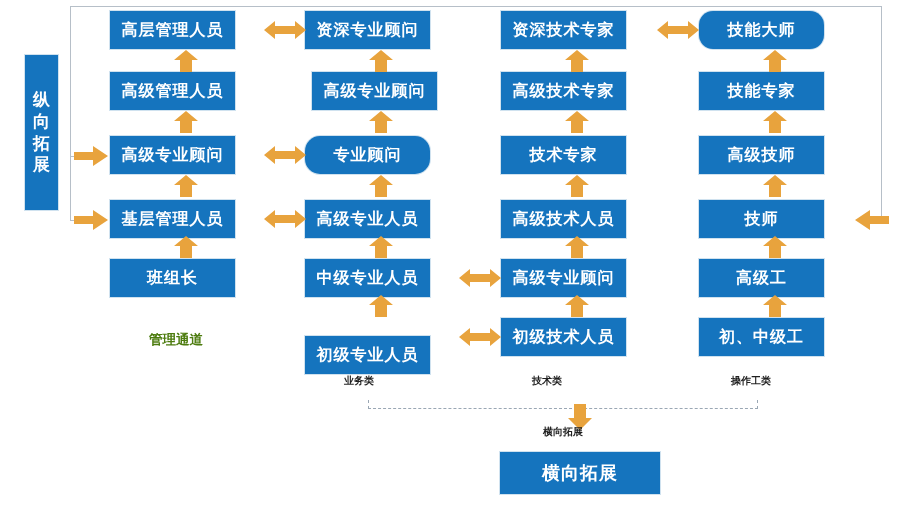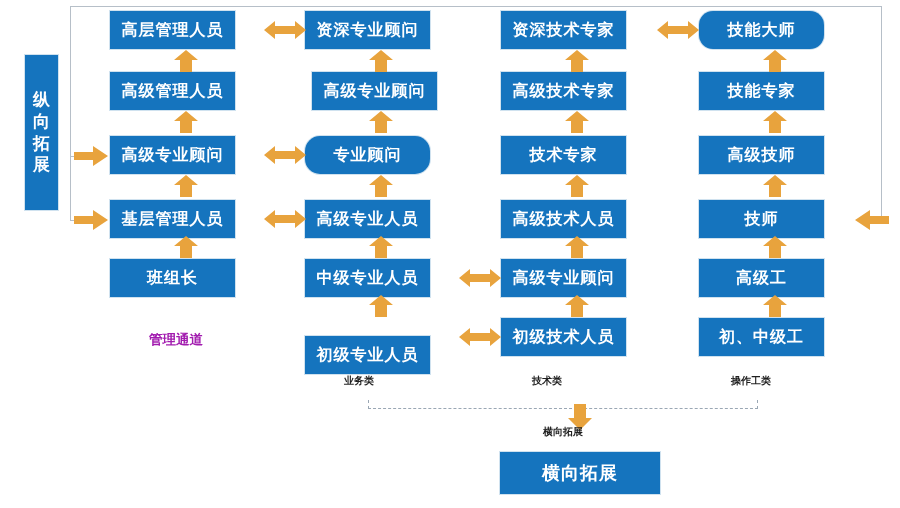--- a/index.html
+++ b/index.html
@@ -38,21 +38,21 @@
   
   .box.wide{
     left:500px;top:452px;width:160px;height:42px;font-size:18px;
   }
 
   
   .cap{
     position:absolute;font-weight:bold;white-space:nowrap;
     color:#1f1f1f;font-size:10px;
   }
-  .cap.blue{color:#a21caf;font-size:13.5px;}
+  .cap.blue{color:#4d7c0f;font-size:13.5px;}
 
   
   .uparrow{position:absolute;width:24px;height:22px;}
 
   
   .dblarrow{position:absolute;width:42px;height:20px;}
 
   
   .sglarrow{position:absolute;width:34px;height:20px;}
 

